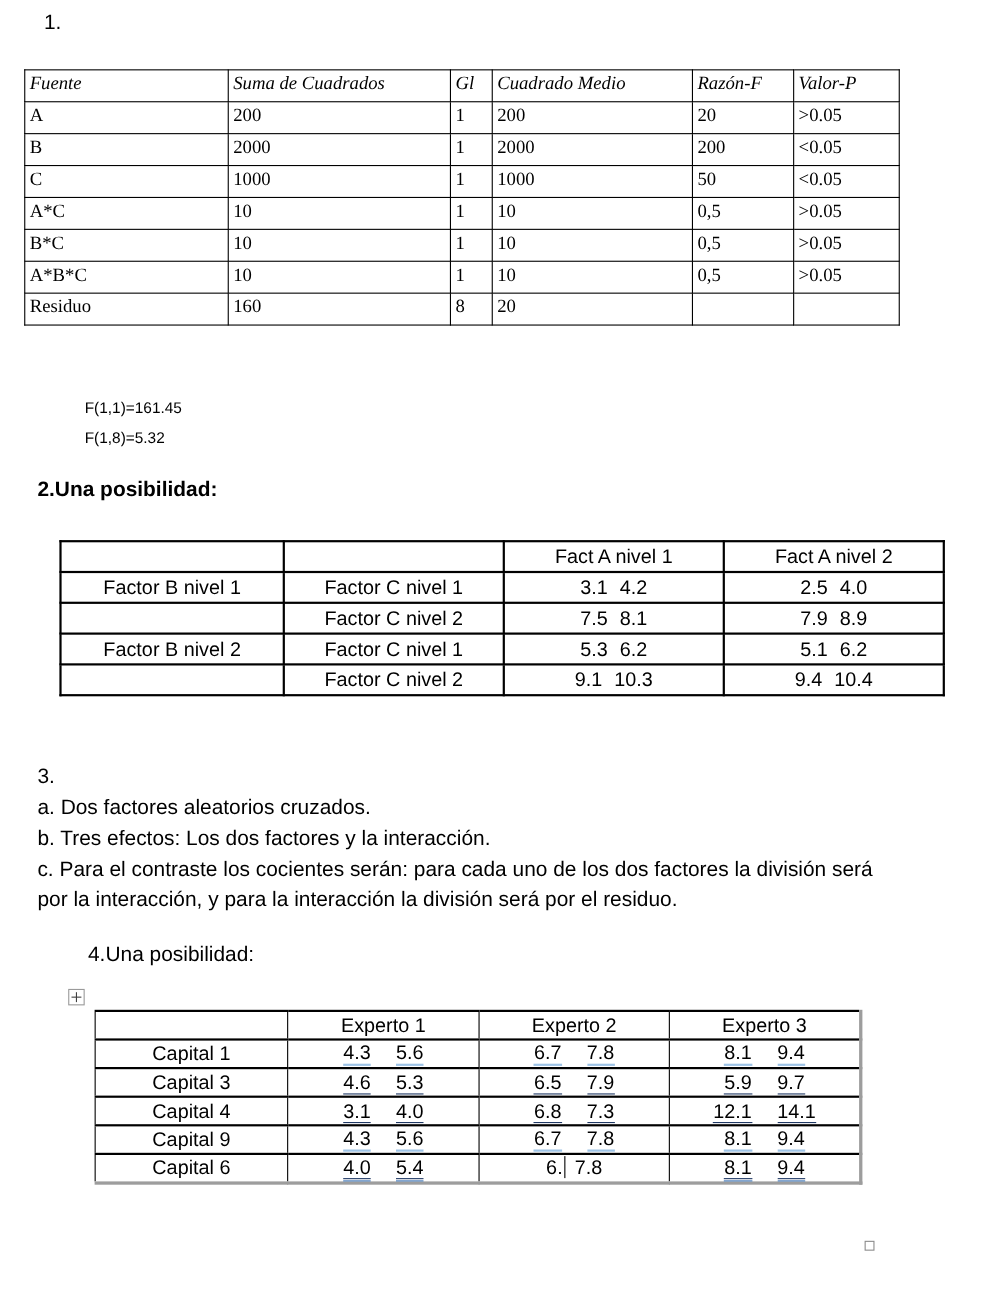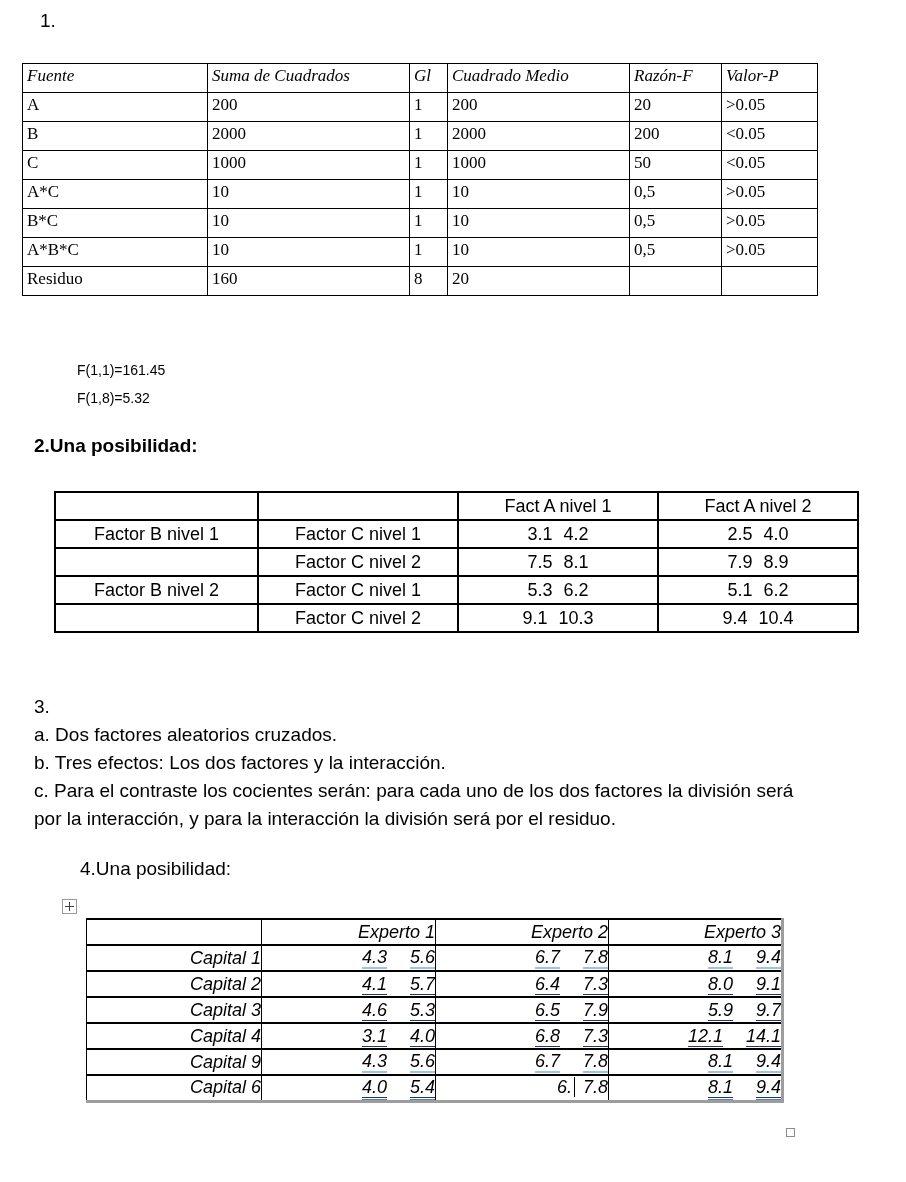--- a/index.html
+++ b/index.html
@@ -58,22 +58,22 @@
   }
 
   
   .t4 {
     position:absolute; left:86px; top:918px; width:696px;
     border-collapse:collapse; table-layout:fixed; font-size:18px;
     border-right:3px solid #9d9d9d; border-bottom:3px solid #9d9d9d;
   }
   .t4 td {
     border:1px solid #000; border-top-width:2px; border-bottom-width:2px;
-    height:26px; box-sizing:border-box; text-align:right; vertical-align:middle;
-    padding:0; overflow:hidden;font-style:italic;
+    height:26px; box-sizing:border-box; text-align:center; vertical-align:middle;
+    padding:0; overflow:hidden;
   }
   .pair span { display:inline-block; line-height:20px; }
   .pair span + span { margin-left:23px; }
   .pair .caret { margin-left:2px; }
   .pair .caret + span { margin-left:8px; }
   .u-single { border-bottom:2px solid var(--u-single,#9dc3e6); }
   .u-double { position:relative; border-bottom:1px solid var(--u-dtop,#1f3864); }
   .u-double::after {
     content:""; position:absolute; left:0; right:0; bottom:-4px; height:2px;
     background:var(--u-dbot,#4f81bd);
@@ -249,26 +249,20 @@
         </tr>
     </thead>
     <tbody>
         <tr>
           <td>Capital 1</td>
           <td><span class="pair"><span class="u-single">4.3</span><span class="u-single">5.6</span></span></td>
           <td><span class="pair"><span class="u-single">6.7</span><span class="u-single">7.8</span></span></td>
           <td><span class="pair"><span class="u-single">8.1</span><span class="u-single">9.4</span></span></td>
         </tr>
         <tr>
-          <td>Capital 2</td>
-          <td><span class="pair"><span class="u-double">4.1</span><span class="u-double">5.7</span></span></td>
-          <td><span class="pair"><span class="u-double">6.4</span><span class="u-double">7.3</span></span></td>
-          <td><span class="pair"><span class="u-double">8.0</span><span class="u-double">9.1</span></span></td>
-        </tr>
-        <tr>
           <td>Capital 3</td>
           <td><span class="pair"><span class="u-double">4.6</span><span class="u-double">5.3</span></span></td>
           <td><span class="pair"><span class="u-double">6.5</span><span class="u-double">7.9</span></span></td>
           <td><span class="pair"><span class="u-double">5.9</span><span class="u-double">9.7</span></span></td>
         </tr>
         <tr>
           <td>Capital 4</td>
           <td><span class="pair"><span class="u-double">3.1</span><span class="u-double">4.0</span></span></td>
           <td><span class="pair"><span class="u-double">6.8</span><span class="u-double">7.3</span></span></td>
           <td><span class="pair"><span class="u-double">12.1</span><span class="u-double">14.1</span></span></td>

